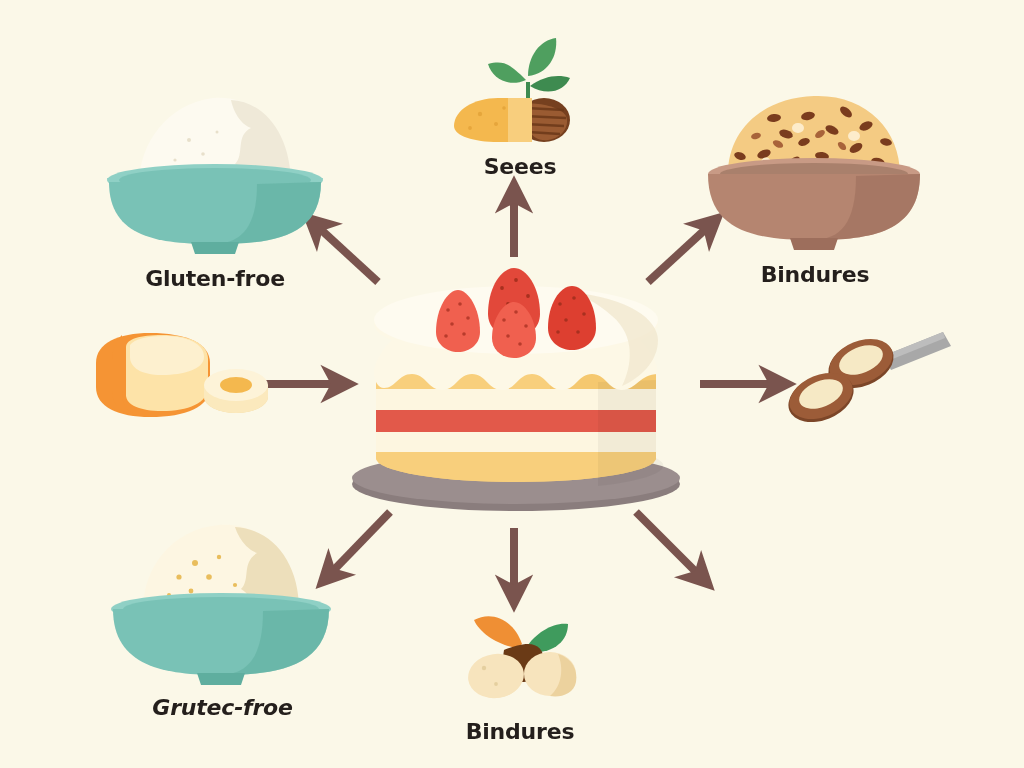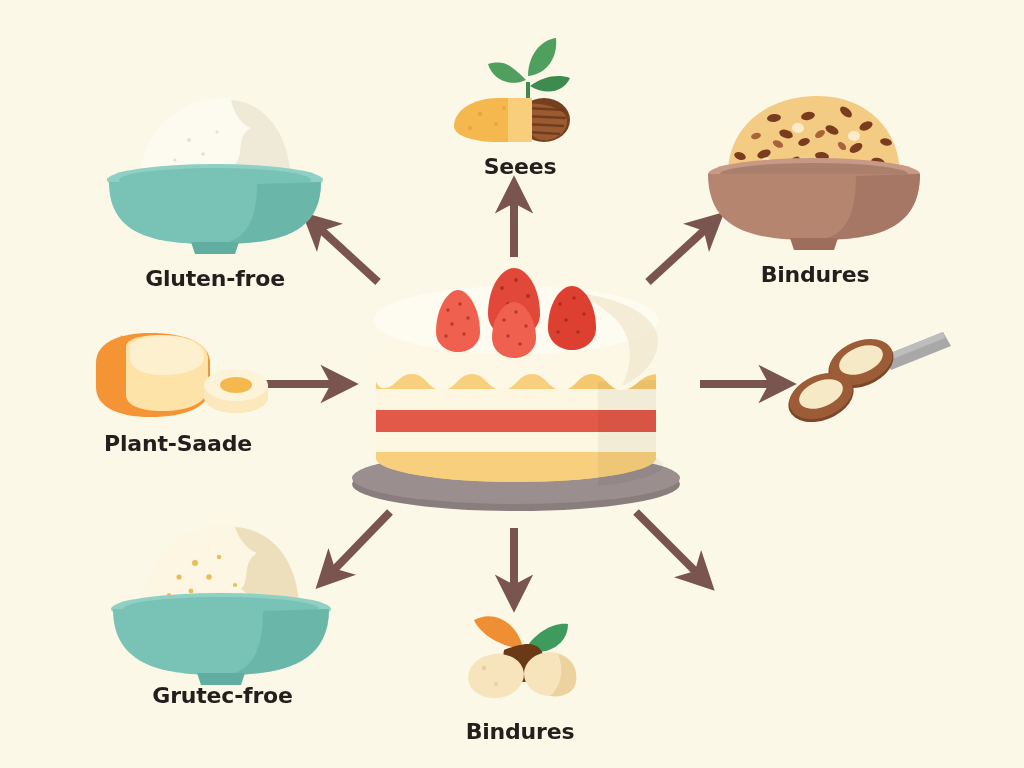--- a/index.html
+++ b/index.html
@@ -279,21 +279,20 @@
       <path d="M18,38 C18,18 40,8 72,8 C108,8 132,18 132,38 L132,62 C132,82 108,92 72,92 C40,92 18,82 18,62 Z" fill="#f59434"></path>
       <path d="M44,10 C44,10 34,20 34,36 L34,66 C34,82 46,90 64,91 C48,88 44,80 44,66 Z" fill="#f59434"></path>
       <path d="M48,22 C48,14 62,10 84,10 C110,10 130,18 130,34 L130,62 C130,78 110,86 84,86 C62,86 48,80 48,70 Z" fill="#fde3a8"></path>
       <path d="M52,20 C56,14 70,11 86,11 C108,11 126,18 126,32 C126,44 106,50 84,50 C62,50 52,42 52,32 Z" fill="#fdf0cf"></path>
 
       <ellipse cx="158" cy="72" rx="32" ry="16" fill="#f2d9a2"></ellipse>
       <path d="M126,60 L190,60 L190,72 a32,16 0 0 1 -64,0 Z" fill="#fbe9bd"></path>
       <ellipse cx="158" cy="60" rx="32" ry="16" fill="#fdf3d8"></ellipse>
       <ellipse cx="158" cy="60" rx="16" ry="8" fill="#f4b84e"></ellipse>
     </svg>
-    <div class="node-label" style="top:106px;">Plant-Saade</div>
   </div>
 
   <div class="node" id="node-binders">
     <svg class="node-art" width="200" height="100" viewBox="0 0 200 100" xmlns="http://www.w3.org/2000/svg">
 
       <path d="M98,26 L158,2 L166,16 L106,40 Z" fill="#a8a8a8"></path>
       <path d="M98,26 L158,2 L160,8 L100,32 Z" fill="#bdbdbd"></path>
 
       <ellipse cx="76" cy="34" rx="34" ry="22" transform="rotate(-22 76 34)" fill="#7c4628"></ellipse>
       <ellipse cx="76" cy="32" rx="33" ry="21" transform="rotate(-22 76 32)" fill="#9c5c38"></ellipse>
@@ -321,21 +320,21 @@
         <circle cx="140" cy="70" r="2.1"></circle>
       </g>
 
       <ellipse cx="126" cy="94" rx="110" ry="16" fill="#8fd0c5"></ellipse>
       <ellipse cx="126" cy="94" rx="98" ry="12" fill="#79c2b6"></ellipse>
 
       <path d="M18,94 C18,152 70,160 126,160 C182,160 234,152 234,94 Z" fill="#79c2b6"></path>
       <path d="M168,96 C168,146 150,159 126,160 C182,160 234,152 234,94 Z" fill="#5fae9f" opacity="0.55"></path>
       <path d="M102,158 L150,158 L146,170 L106,170 Z" fill="#5fae9f"></path>
     </svg>
-    <div class="node-label" style="top:168px;">Grutec-froe</div>
+    <div class="node-label" style="top:180px;font-style:italic;">Grutec-froe</div>
   </div>
 
   <div class="node" id="node-bindures">
     <svg class="node-art" width="160" height="110" viewBox="0 0 160 110" xmlns="http://www.w3.org/2000/svg">
 
       <path d="M78,48 C60,46 40,34 34,20 C52,10 74,20 82,44 Z" fill="#ef8f34"></path>
 
       <path d="M86,48 C96,32 114,22 128,24 C128,42 112,54 90,52 Z" fill="#3f9b5d"></path>
 
       <path d="M64,50 C64,50 78,44 88,44 C98,44 104,50 104,62 C104,76 92,82 82,82 C70,82 62,74 62,64 Z" fill="#6a3a16"></path>

